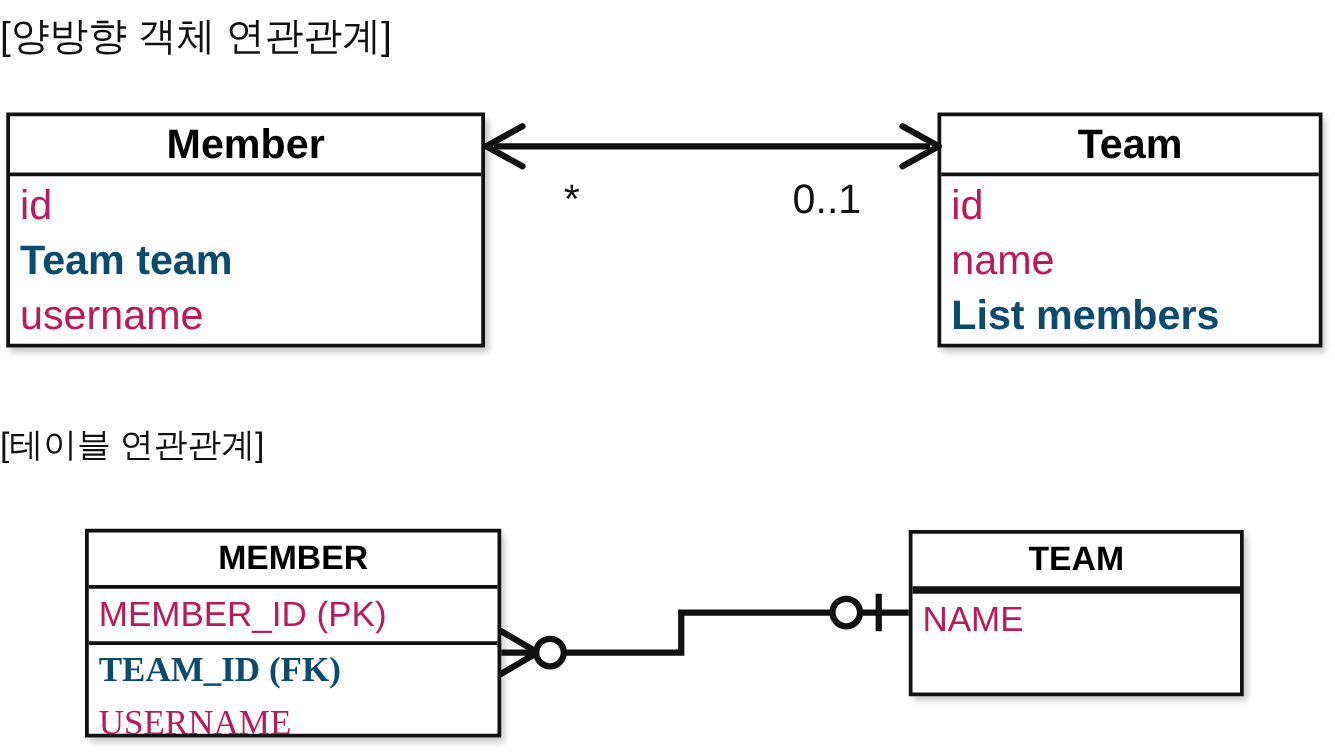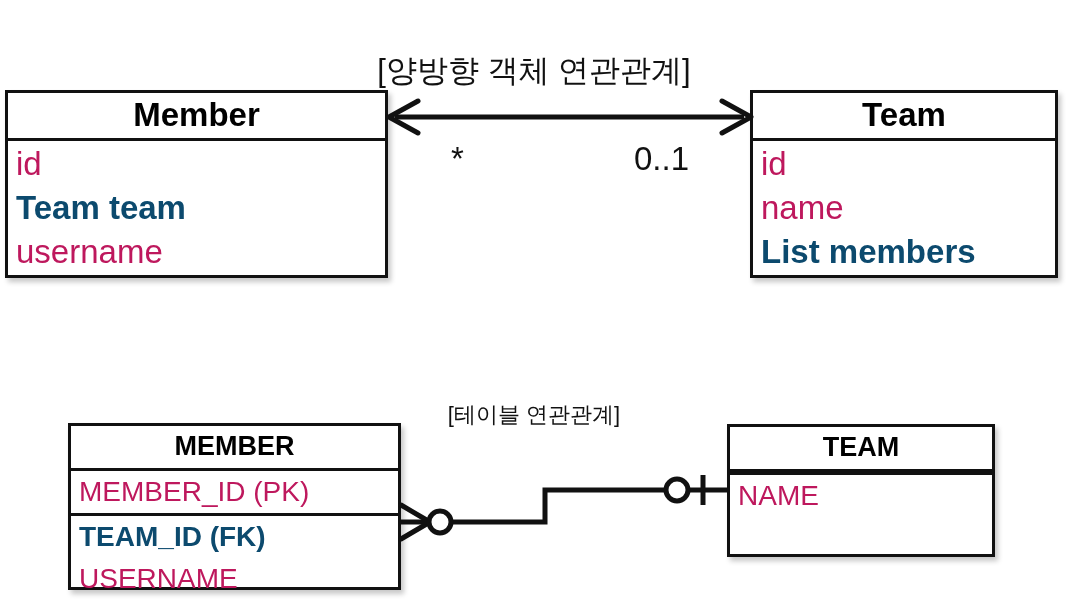--- a/index.html
+++ b/index.html
@@ -21,30 +21,28 @@
     position: absolute;
     left: 0; top: 0;
     width: 1068px;
     height: 602px;
   }
 
   
   .section-title {
     position: absolute;
     width: 100%;
-    text-align: center;
     font-size: 31px;
     font-weight: 400;
     color: #111111;
     letter-spacing: 0px;
     white-space: nowrap;
-    margin-top: 42px;
   }
   #title-object { top: 8px; }
-  #title-table  { top: 358px; font-size: 22px; }
+  #title-table  { top: 338px; font-size: 27px; }
 
   
   .box {
     position: absolute;
     box-sizing: border-box;
     background: #ffffff;
     border: 3px solid #111111;
     box-shadow: 3px 4px 5px rgba(0,0,0,0.22);
   }
   .box .bx-header {
@@ -108,21 +106,21 @@
     height: 42px;
     line-height: 40px;
     font-size: 27px;
   }
   #box-member-tbl .bx-row, #box-team-tbl .bx-row {
     font-size: 28px;
     line-height: 42px;
     height: 42px;
   }
   #box-member-tbl .bx-body-1, #box-team-tbl .bx-body-1 { height: 42px; }
-  #box-member-tbl .bx-body-2 { height: 74px; }
+  #box-member-tbl .bx-body-2 { height: 74px; font-family: Liberation Serif, serif; }
   #box-team-tbl   .bx-body-2 { height: 40px; }
 
   
   #connectors {
     position: absolute;
     left: 0; top: 0;
     width: 1068px;
     height: 602px;
     pointer-events: none;
   }

